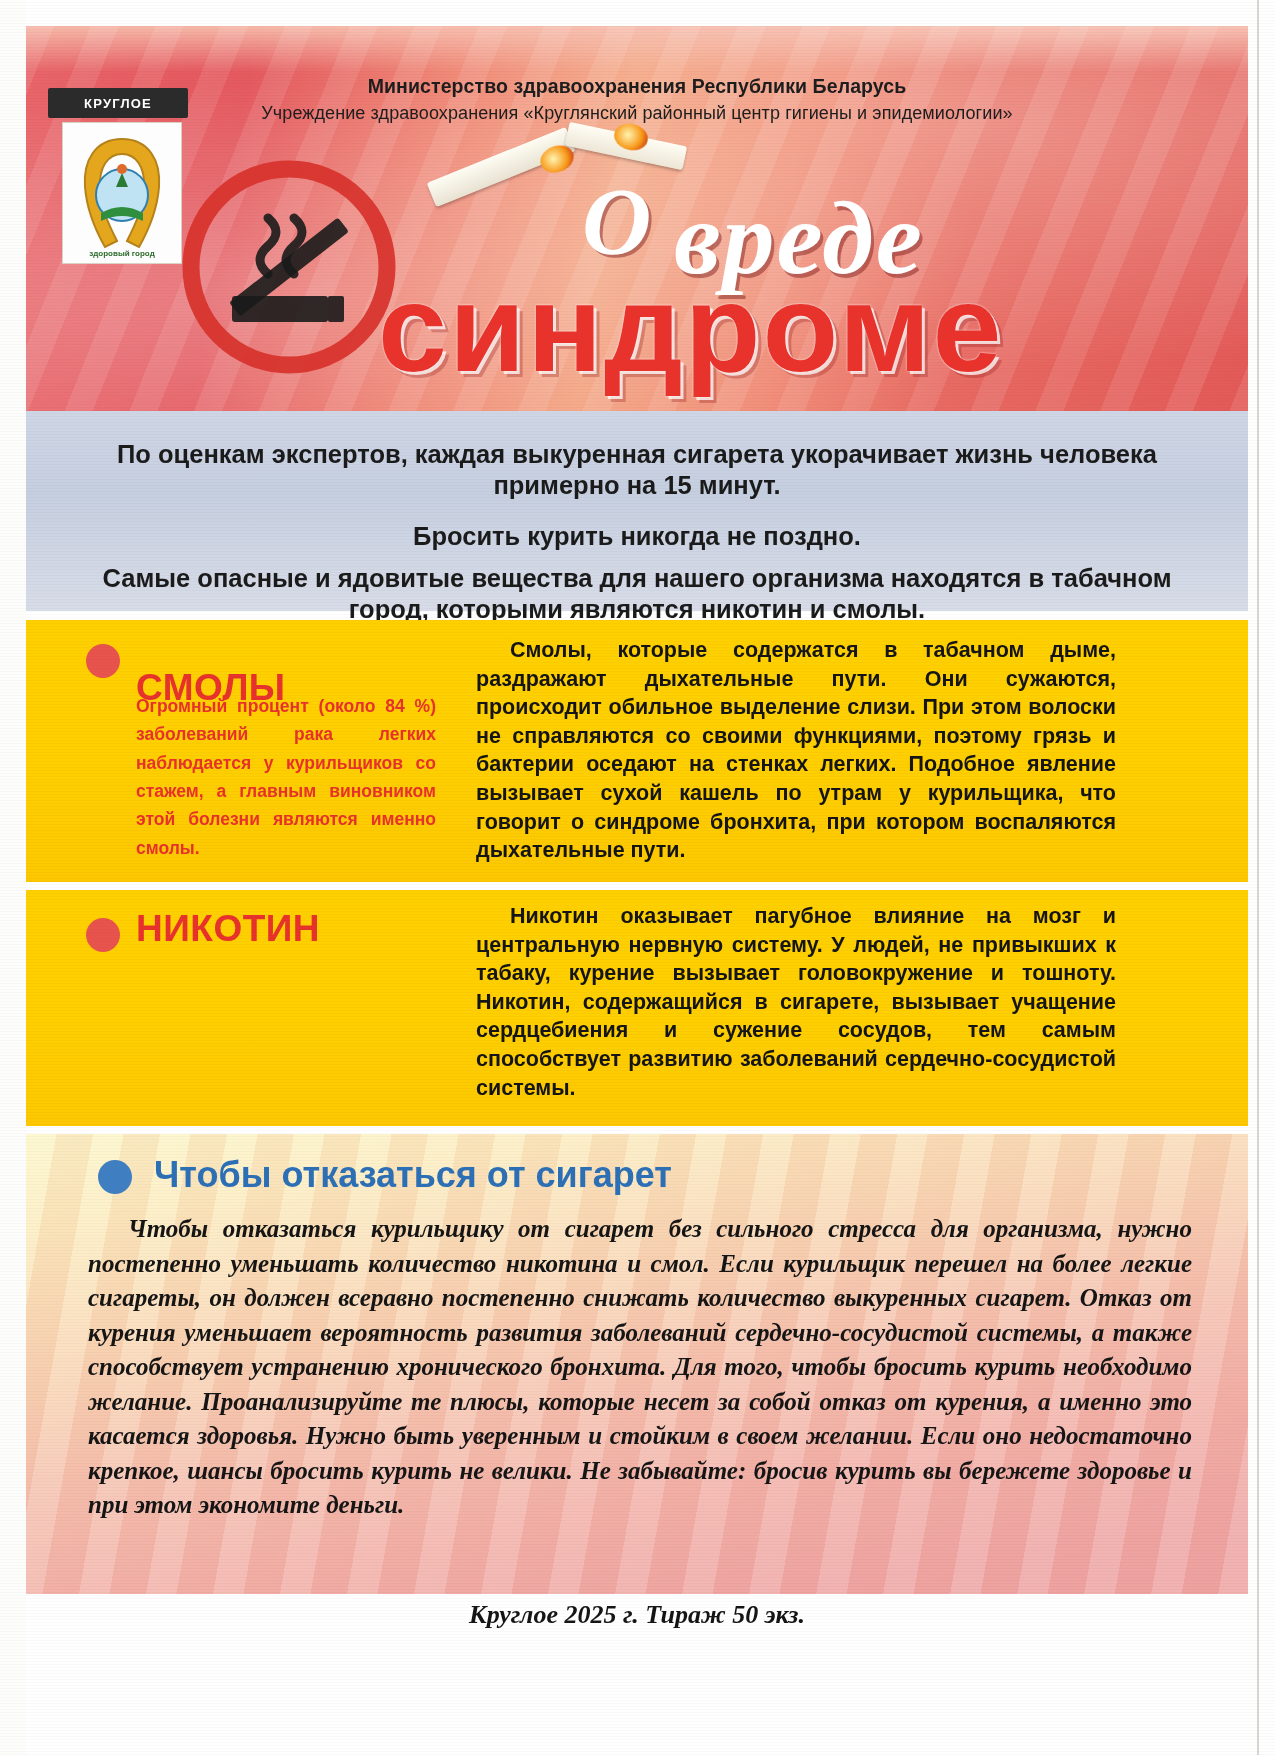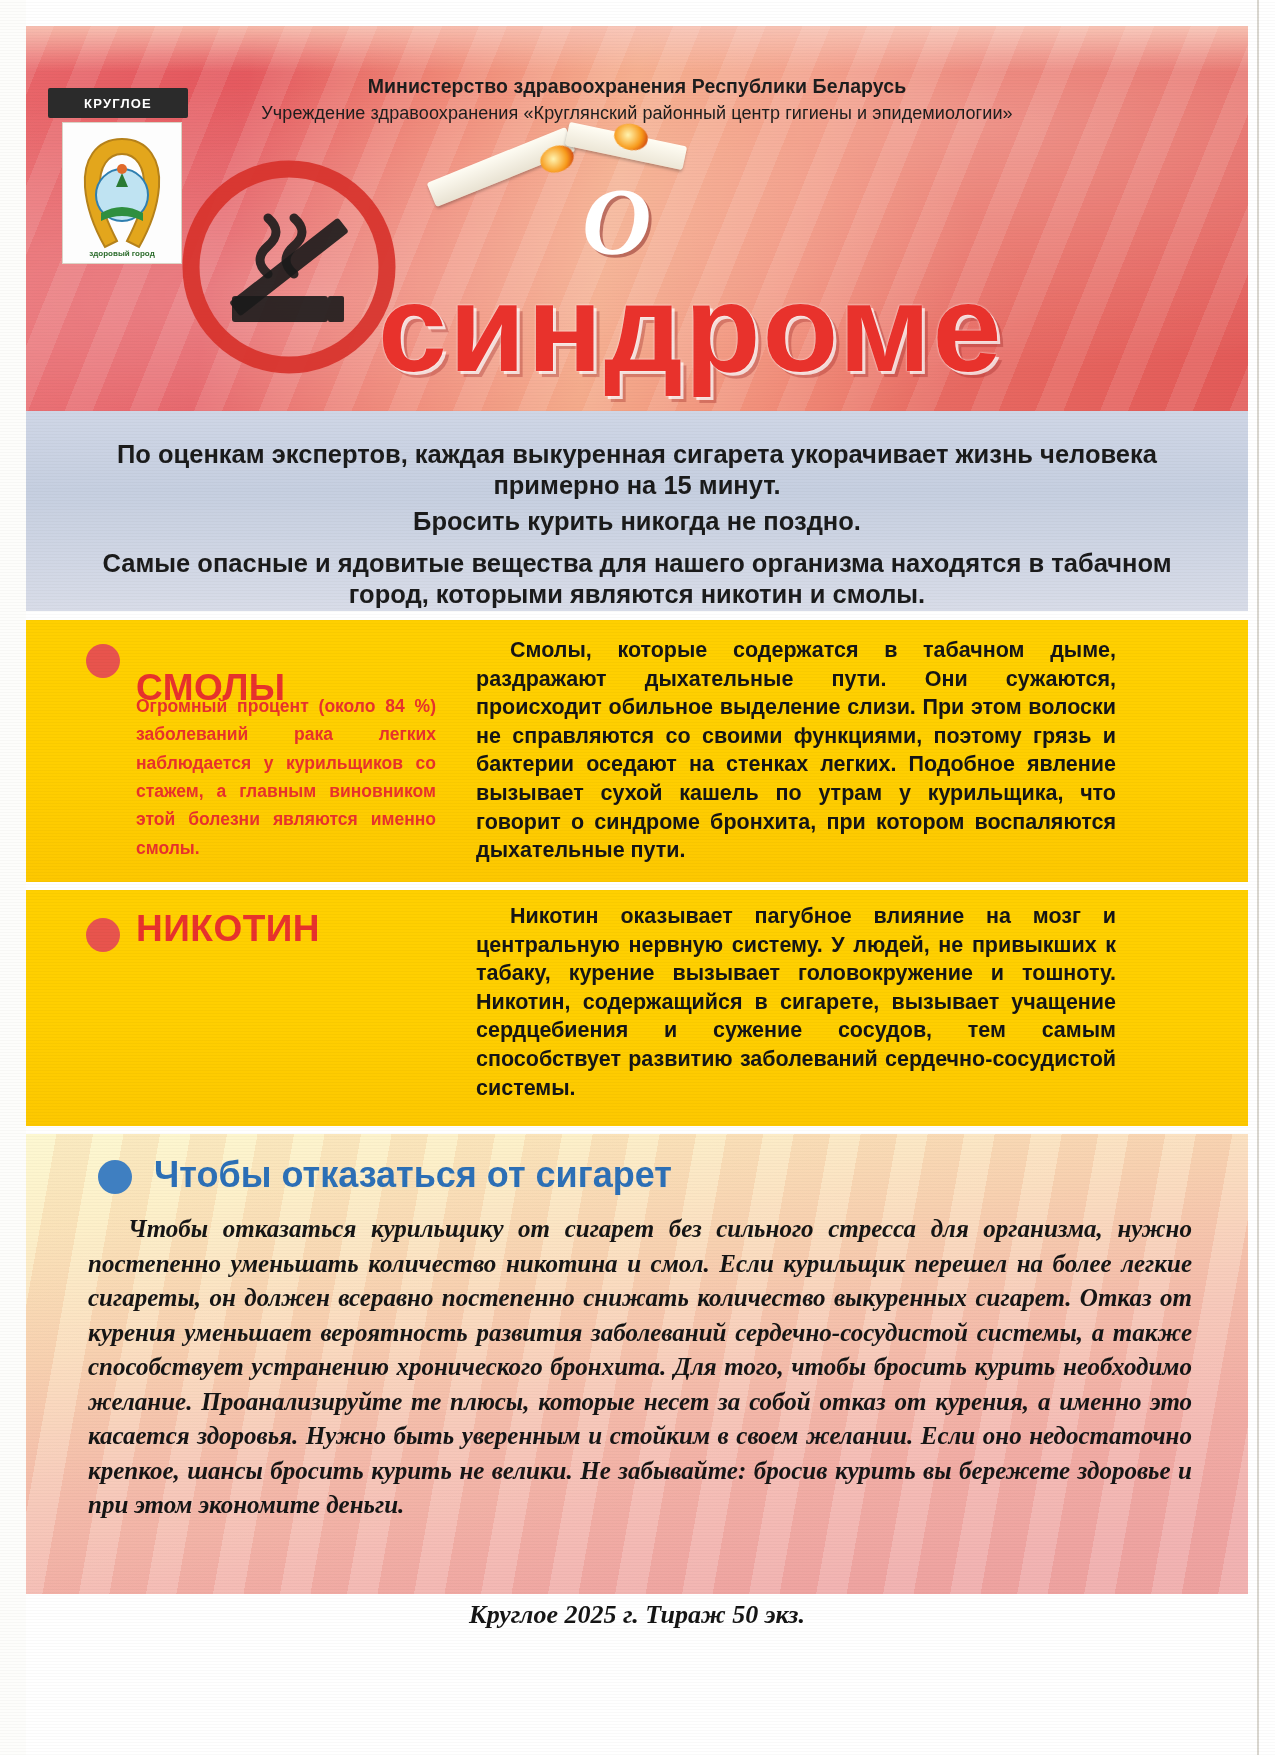--- a/index.html
+++ b/index.html
@@ -57,21 +57,21 @@
   .ember{position:absolute;z-index:6;width:34px;height:26px;border-radius:50%;
         background:radial-gradient(circle at 40% 45%,#fff4b0,#f79a1b 55%,#d1460f 85%);filter:blur(.4px);}
   .ember-a{left:514px;top:120px;transform:rotate(-20deg);}
   .ember-b{left:588px;top:98px;transform:rotate(14deg);}
 
   
   .band{position:absolute;left:26px;top:411px;width:1222px;height:200px;
         background:linear-gradient(#cfd6e6,#c6cfe0 40%,#d8dce8);}
   .band-inner{padding:28px 40px 0 40px;text-align:center;color:#1b1b1b;font-weight:bold;}
   .band .s1{font-size:25.5px;line-height:1.22;}
-  .band .s2{font-size:25.5px;line-height:1.22;margin-top:5px;}
+  .band .s2{font-size:25.5px;line-height:1.22;margin-top:20px;}
   .band .s3{font-size:25.5px;line-height:1.22;margin-top:11px;}
 
   
   .card{position:absolute;left:26px;background:linear-gradient(#ffd000,#ffcf00 55%,#fdc800);}
   .card-smoly{top:620px;width:1222px;height:262px;}
   .card-nikotin{top:890px;width:1222px;height:236px;}
 
   .bullet{position:absolute;width:34px;height:34px;border-radius:50%;}
   .bullet-red{background:#e8544d;}
   .bullet-blue{background:#3f7fc1;}
@@ -146,20 +146,21 @@
         <path d="M51 10 C24 10 12 32 14 58 C16 84 26 104 34 118 L46 112 C38 96 30 80 29 58 C28 38 37 25 51 25 C65 25 74 38 73 58 C72 80 64 96 56 112 L68 118 C76 104 86 84 88 58 C90 32 78 10 51 10 Z" fill="#e3a61c" stroke="#b5811a" stroke-width="2"></path>
         <circle cx="51" cy="66" r="26" fill="#bfe3f2" stroke="#2f7fb0" stroke-width="2"></circle>
         <path d="M30 84 q21 -12 42 0 l0 8 q-21 -10 -42 0 z" fill="#2f8f3f"></path>
         <path d="M51 44 l6 14 h-12 z" fill="#2a7a33"></path>
         <circle cx="51" cy="40" r="5" fill="#e06a2a"></circle>
       </svg>
       <div class="emb-txt">здоровый город</div>
     </div>
 
     <div class="title-o">О</div>
+    <div class="title-vrede">вреде</div>
     <div class="title-kureniya">синдроме</div>
   </div>
 
   <div class="band">
     <div class="band-inner">
       <div class="s1">По оценкам экспертов, каждая выкуренная сигарета укорачивает жизнь человека примерно на 15 минут.</div>
       <div class="s2">Бросить курить никогда не поздно.</div>
       <div class="s3">Самые опасные и ядовитые вещества для нашего организма находятся в табачном город, которыми являются никотин и смолы.</div>
     </div>
   </div>

